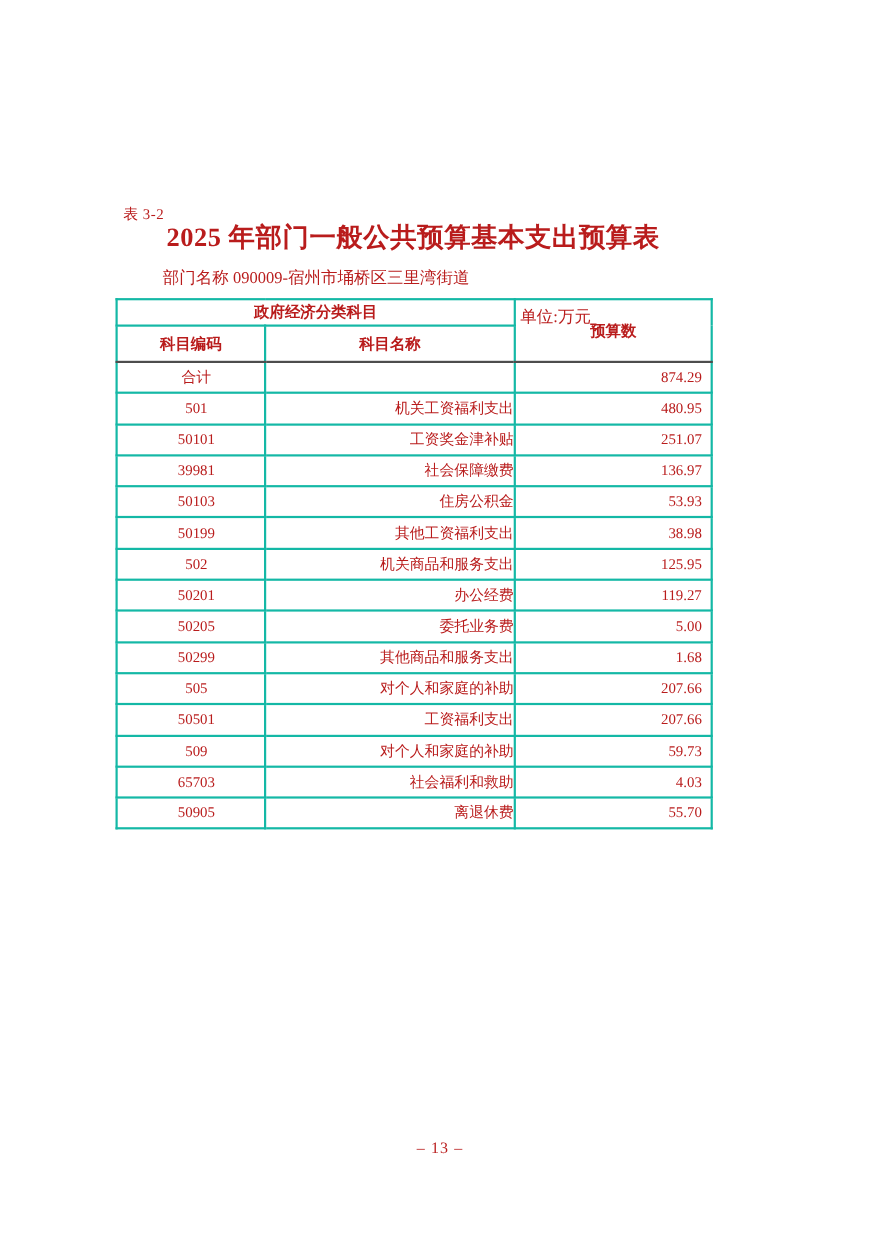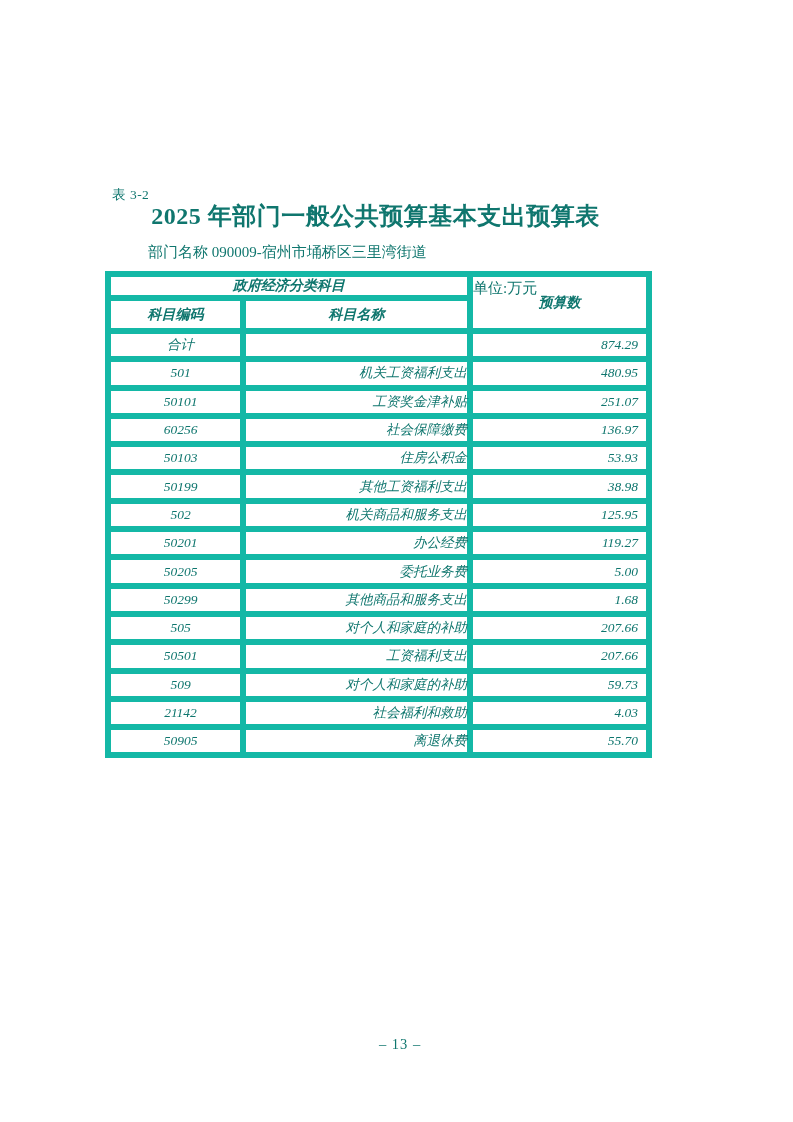--- a/index.html
+++ b/index.html
@@ -4,21 +4,21 @@
 <style>
   * { margin: 0; padding: 0; box-sizing: border-box; }
   html, body { background: #e8e8e8; }
   .page {
     position: relative;
     width: 793px;
     height: 1122px;
     margin: 0 auto;
     background: #ffffff;
     font-family: "Liberation Serif", "DejaVu Serif", serif;
-    color: #0f766e;
+    color: #b91c1c;
     overflow: hidden;
   }
   .table-label {
     position: absolute;
     left: 112px;
     top: 186px;
     font-size: 13.5px;
     letter-spacing: 0.5px;
   }
   .doc-title {
@@ -48,24 +48,23 @@
     top: 271px;
     width: 541px;
     border-collapse: collapse;
     table-layout: fixed;
     font-size: 13.5px;
   }
   table.budget col.c-code { width: 135px; }
   table.budget col.c-name { width: 227px; }
   table.budget col.c-budget { width: 179px; }
   table.budget th, table.budget td {
-    border: 6px solid #14b8a6;
+    border: 2px solid #14b8a6;
     vertical-align: middle;
     font-weight: 400;
-    font-style: italic;
   }
   table.budget { border: 2px solid #000000; }
   table.budget thead th {
     font-weight: 700;
     text-align: center;
     font-size: 14px;
   }
   table.budget thead tr.hdr-group th { height: 24px; }
   table.budget thead tr.hdr-cols th { height: 33px; }
   table.budget thead tr.hdr-cols th,
@@ -124,21 +123,21 @@
         <td class="cell-code">501</td>
         <td class="cell-name">机关工资福利支出</td>
         <td class="cell-budget">480.95</td>
       </tr>
       <tr>
         <td class="cell-code">50101</td>
         <td class="cell-name">工资奖金津补贴</td>
         <td class="cell-budget">251.07</td>
       </tr>
       <tr>
-        <td class="cell-code">60256</td>
+        <td class="cell-code">39981</td>
         <td class="cell-name">社会保障缴费</td>
         <td class="cell-budget">136.97</td>
       </tr>
       <tr>
         <td class="cell-code">50103</td>
         <td class="cell-name">住房公积金</td>
         <td class="cell-budget">53.93</td>
       </tr>
       <tr>
         <td class="cell-code">50199</td>
@@ -174,21 +173,21 @@
         <td class="cell-code">50501</td>
         <td class="cell-name">工资福利支出</td>
         <td class="cell-budget">207.66</td>
       </tr>
       <tr>
         <td class="cell-code">509</td>
         <td class="cell-name">对个人和家庭的补助</td>
         <td class="cell-budget">59.73</td>
       </tr>
       <tr>
-        <td class="cell-code">21142</td>
+        <td class="cell-code">65703</td>
         <td class="cell-name">社会福利和救助</td>
         <td class="cell-budget">4.03</td>
       </tr>
       <tr>
         <td class="cell-code">50905</td>
         <td class="cell-name">离退休费</td>
         <td class="cell-budget">55.70</td>
       </tr>
     </tbody>
   </table>

